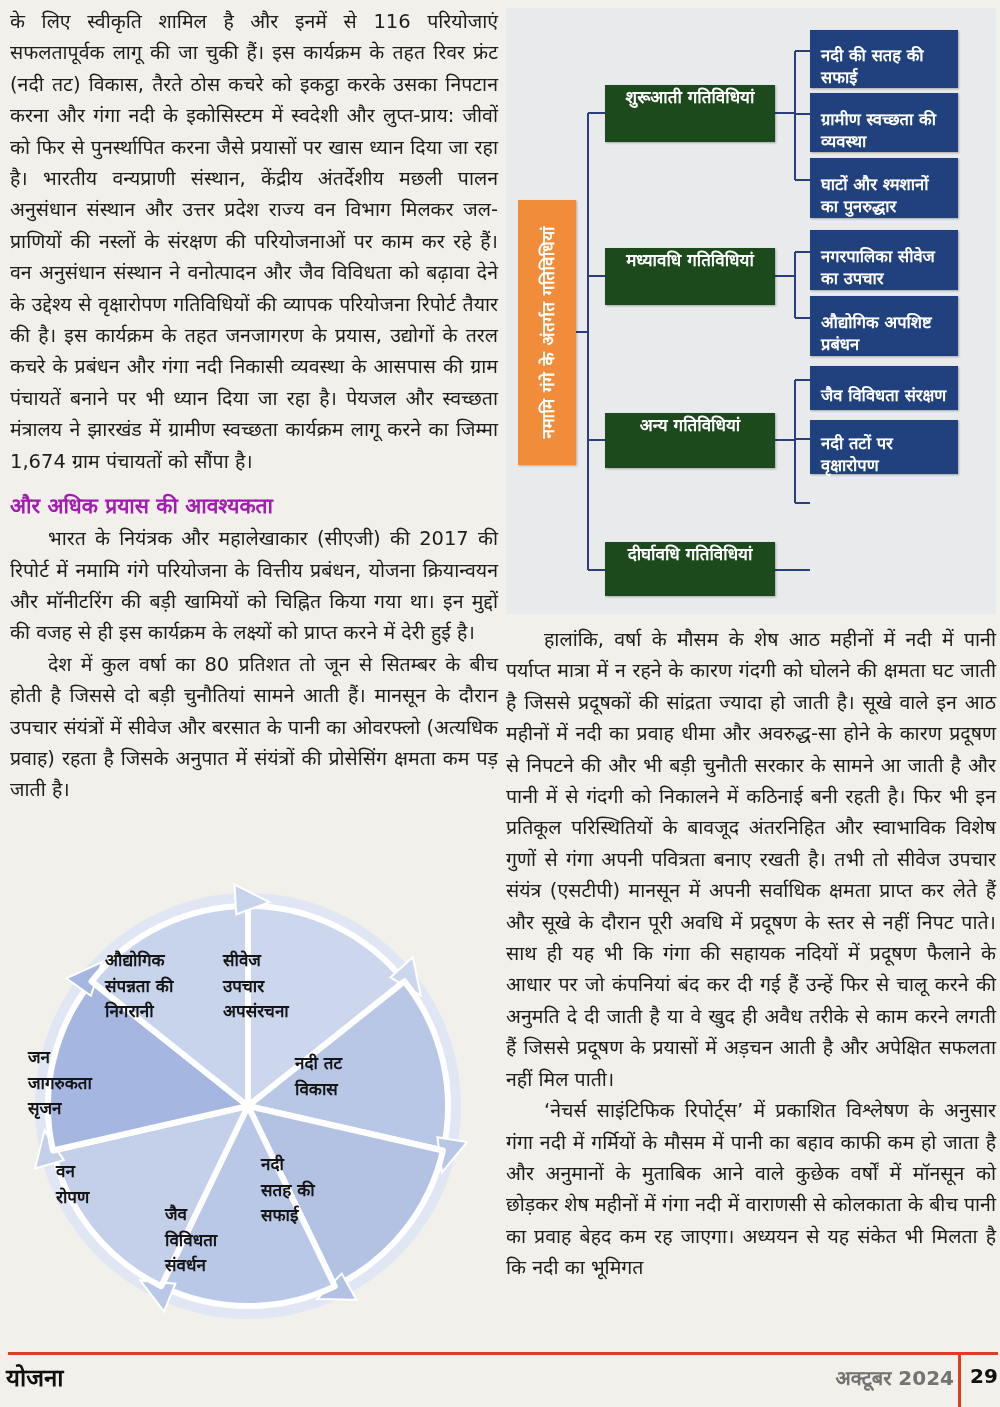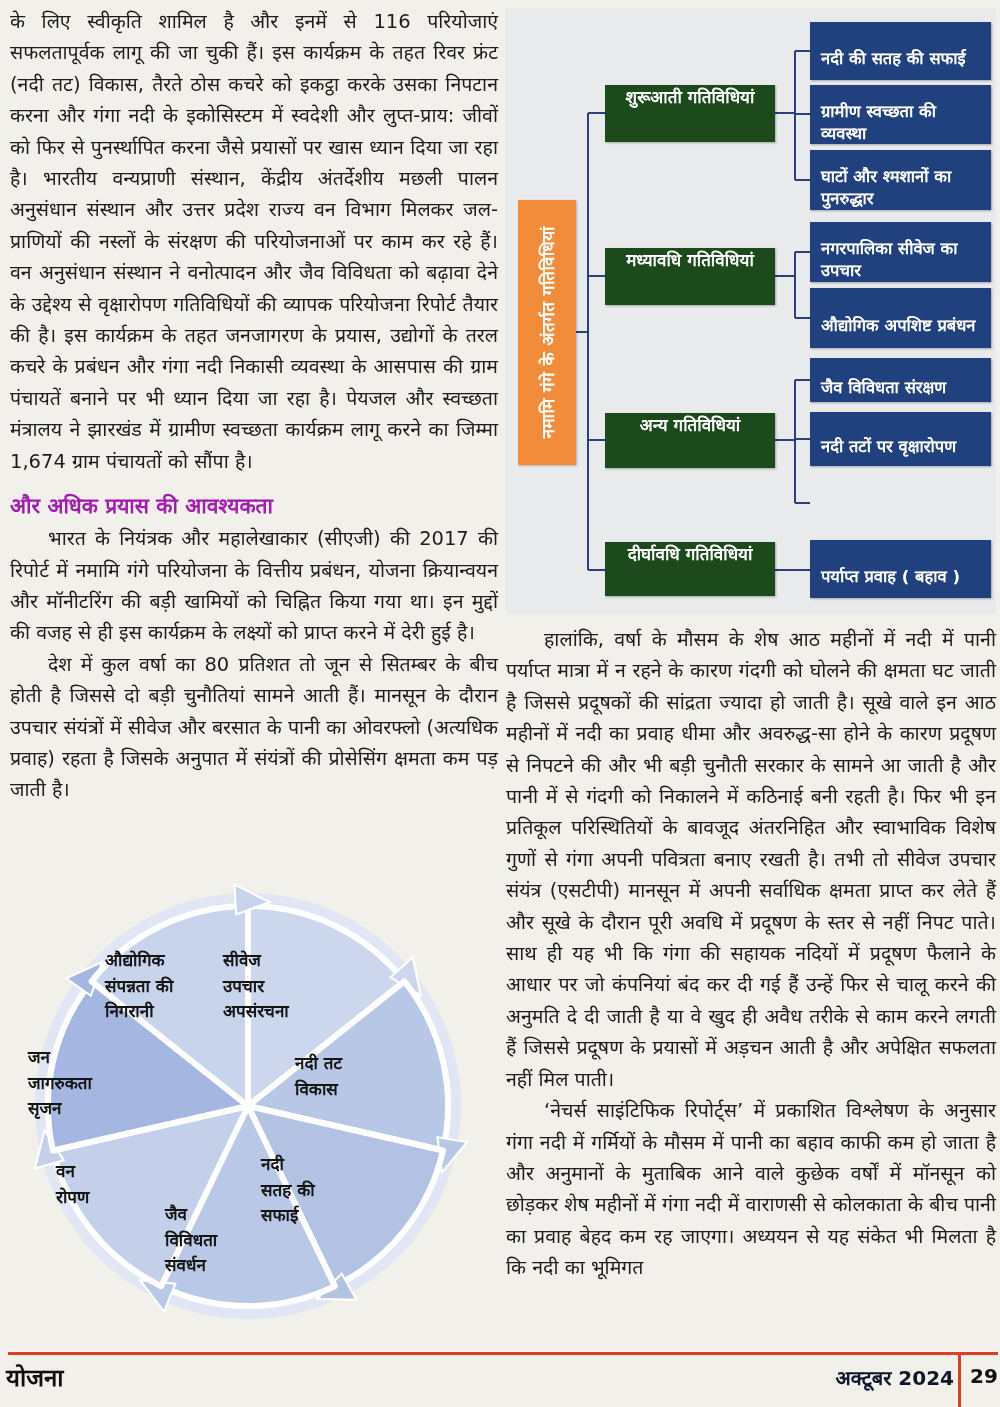--- a/index.html
+++ b/index.html
@@ -36,38 +36,39 @@
     writing-mode:vertical-rl; transform:rotate(180deg);
     color:#fff; font-weight:bold; font-size:17px; white-space:nowrap; letter-spacing:.5px;
   }
   .gbox{
     position:absolute; left:99px; width:170px;
     display:flex; align-items:flex-start; justify-content:center;
     color:#fff; font-weight:bold; font-size:17px; text-align:center;
     box-shadow:1px 1px 2px rgba(0,0,0,.3);
   }
   .bbox{
-    position:absolute; left:304px; width:181px;
+    position:absolute; left:304px; width:148px;
     display:flex; align-items:center;
     padding:16px 8px 0 11px; box-sizing:border-box;
     color:#fff; font-weight:bold; font-size:16.5px; line-height:1.32;
     box-shadow:1px 1px 2px rgba(0,0,0,.3);
+    margin-top:8px;
   }
   
   .wheel{position:absolute; left:8px; top:878px; width:470px; height:462px;}
   .wheel svg{position:absolute; left:0; top:0;}
   .wlabel{
     position:absolute; transform:translate(-50%,-50%);
     font-weight:bold; font-size:17px; line-height:1.5;
     color:#151515; white-space:pre-line; width:150px;
   }
   
   .footer-rule{position:absolute; left:8px; top:1352px; width:990px; height:3px; background:#e03c22;}
   .footer-mag{position:absolute; left:6px; top:1360px; font-size:24px; font-weight:bold; color:#101010;}
-  .footer-date{position:absolute; right:46px; top:1364px; font-size:20px; font-weight:bold; color:#0f172a;}
+  .footer-date{position:absolute; right:46px; top:1364px; font-size:20px; font-weight:bold; color:#737373;}
   .footer-vline{position:absolute; left:958px; top:1352px; width:3px; height:55px; background:#e03c22;}
   .footer-num{position:absolute; left:970px; top:1364px; font-size:20px; font-weight:bold; color:#101010;}
 </style>
 </head>
 <body>
 
 <div class="page">
 
   <div class="col-left">
     <p class="body">के लिए स्वीकृति शामिल है और इनमें से 116 परियोजाएं सफलतापूर्वक लागू की जा चुकी हैं। इस कार्यक्रम के तहत रिवर फ्रंट (नदी तट) विकास, तैरते ठोस कचरे को इकट्ठा करके उसका निपटान करना और गंगा नदी के इकोसिस्टम में स्वदेशी और लुप्त-प्राय: जीवों को फिर से पुनर्स्थापित करना जैसे प्रयासों पर खास ध्यान दिया जा रहा है। भारतीय वन्यप्राणी संस्थान, केंद्रीय अंतर्देशीय मछली पालन अनुसंधान संस्थान और उत्तर प्रदेश राज्य वन विभाग मिलकर जल-प्राणियों की नस्लों के संरक्षण की परियोजनाओं पर काम कर रहे हैं। वन अनुसंधान संस्थान ने वनोत्पादन और जैव विविधता को बढ़ावा देने के उद्देश्य से वृक्षारोपण गतिविधियों की व्यापक परियोजना रिपोर्ट तैयार की है। इस कार्यक्रम के तहत जनजागरण के प्रयास, उद्योगों के तरल कचरे के प्रबंधन और गंगा नदी निकासी व्यवस्था के आसपास की ग्राम पंचायतें बनाने पर भी ध्यान दिया जा रहा है। पेयजल और स्वच्छता मंत्रालय ने झारखंड में ग्रामीण स्वच्छता कार्यक्रम लागू करने का जिम्मा 1,674 ग्राम पंचायतों को सौंपा है।</p>
@@ -133,23 +134,20 @@
         <span>नगरपालिका सीवेज का उपचार</span>
       </div>
     <div class="bbox" style="top:280px;height:60px;background:#21407e">
         <span>औद्योगिक अपशिष्ट प्रबंधन</span>
       </div>
     <div class="bbox" style="top:350px;height:44px;background:#21407e">
         <span>जैव विविधता संरक्षण</span>
       </div>
     <div class="bbox" style="top:404px;height:54px;background:#21407e">
         <span>नदी तटों पर वृक्षारोपण</span>
-      </div>
-    <div class="bbox" style="top:532px;height:58px;background:#21407e">
-        <span>पर्याप्त प्रवाह ( बहाव )</span>
       </div>
   </div>
 
   <div class="col-right">
     <p class="body indent">हालांकि, वर्षा के मौसम के शेष आठ महीनों में नदी में पानी पर्याप्त मात्रा में न रहने के कारण गंदगी को घोलने की क्षमता घट जाती है जिससे प्रदूषकों की सांद्रता ज्यादा हो जाती है। सूखे वाले इन आठ महीनों में नदी का प्रवाह धीमा और अवरुद्ध-सा होने के कारण प्रदूषण से निपटने की और भी बड़ी चुनौती सरकार के सामने आ जाती है और पानी में से गंदगी को निकालने में कठिनाई बनी रहती है। फिर भी इन प्रतिकूल परिस्थितियों के बावजूद अंतरनिहित और स्वाभाविक विशेष गुणों से गंगा अपनी पवित्रता बनाए रखती है। तभी तो सीवेज उपचार संयंत्र (एसटीपी) मानसून में अपनी सर्वाधिक क्षमता प्राप्त कर लेते हैं और सूखे के दौरान पूरी अवधि में प्रदूषण के स्तर से नहीं निपट पाते। साथ ही यह भी कि गंगा की सहायक नदियों में प्रदूषण फैलाने के आधार पर जो कंपनियां बंद कर दी गई हैं उन्हें फिर से चालू करने की अनुमति दे दी जाती है या वे खुद ही अवैध तरीके से काम करने लगती हैं जिससे प्रदूषण के प्रयासों में अड़चन आती है और अपेक्षित सफलता नहीं मिल पाती।</p>
     <p class="body indent">‘नेचर्स साइंटिफिक रिपोर्ट्स’ में प्रकाशित विश्लेषण के अनुसार गंगा नदी में गर्मियों के मौसम में पानी का बहाव काफी कम हो जाता है और अनुमानों के मुताबिक आने वाले कुछेक वर्षों में मॉनसून को छोड़कर शेष महीनों में गंगा नदी में वाराणसी से कोलकाता के बीच पानी का प्रवाह बेहद कम रह जाएगा। अध्ययन से यह संकेत भी मिलता है कि नदी का भूमिगत</p>
   </div>
 
   <div class="wheel">
     <svg id="wheel-svg" width="470" height="462" viewBox="0 0 470 462">

